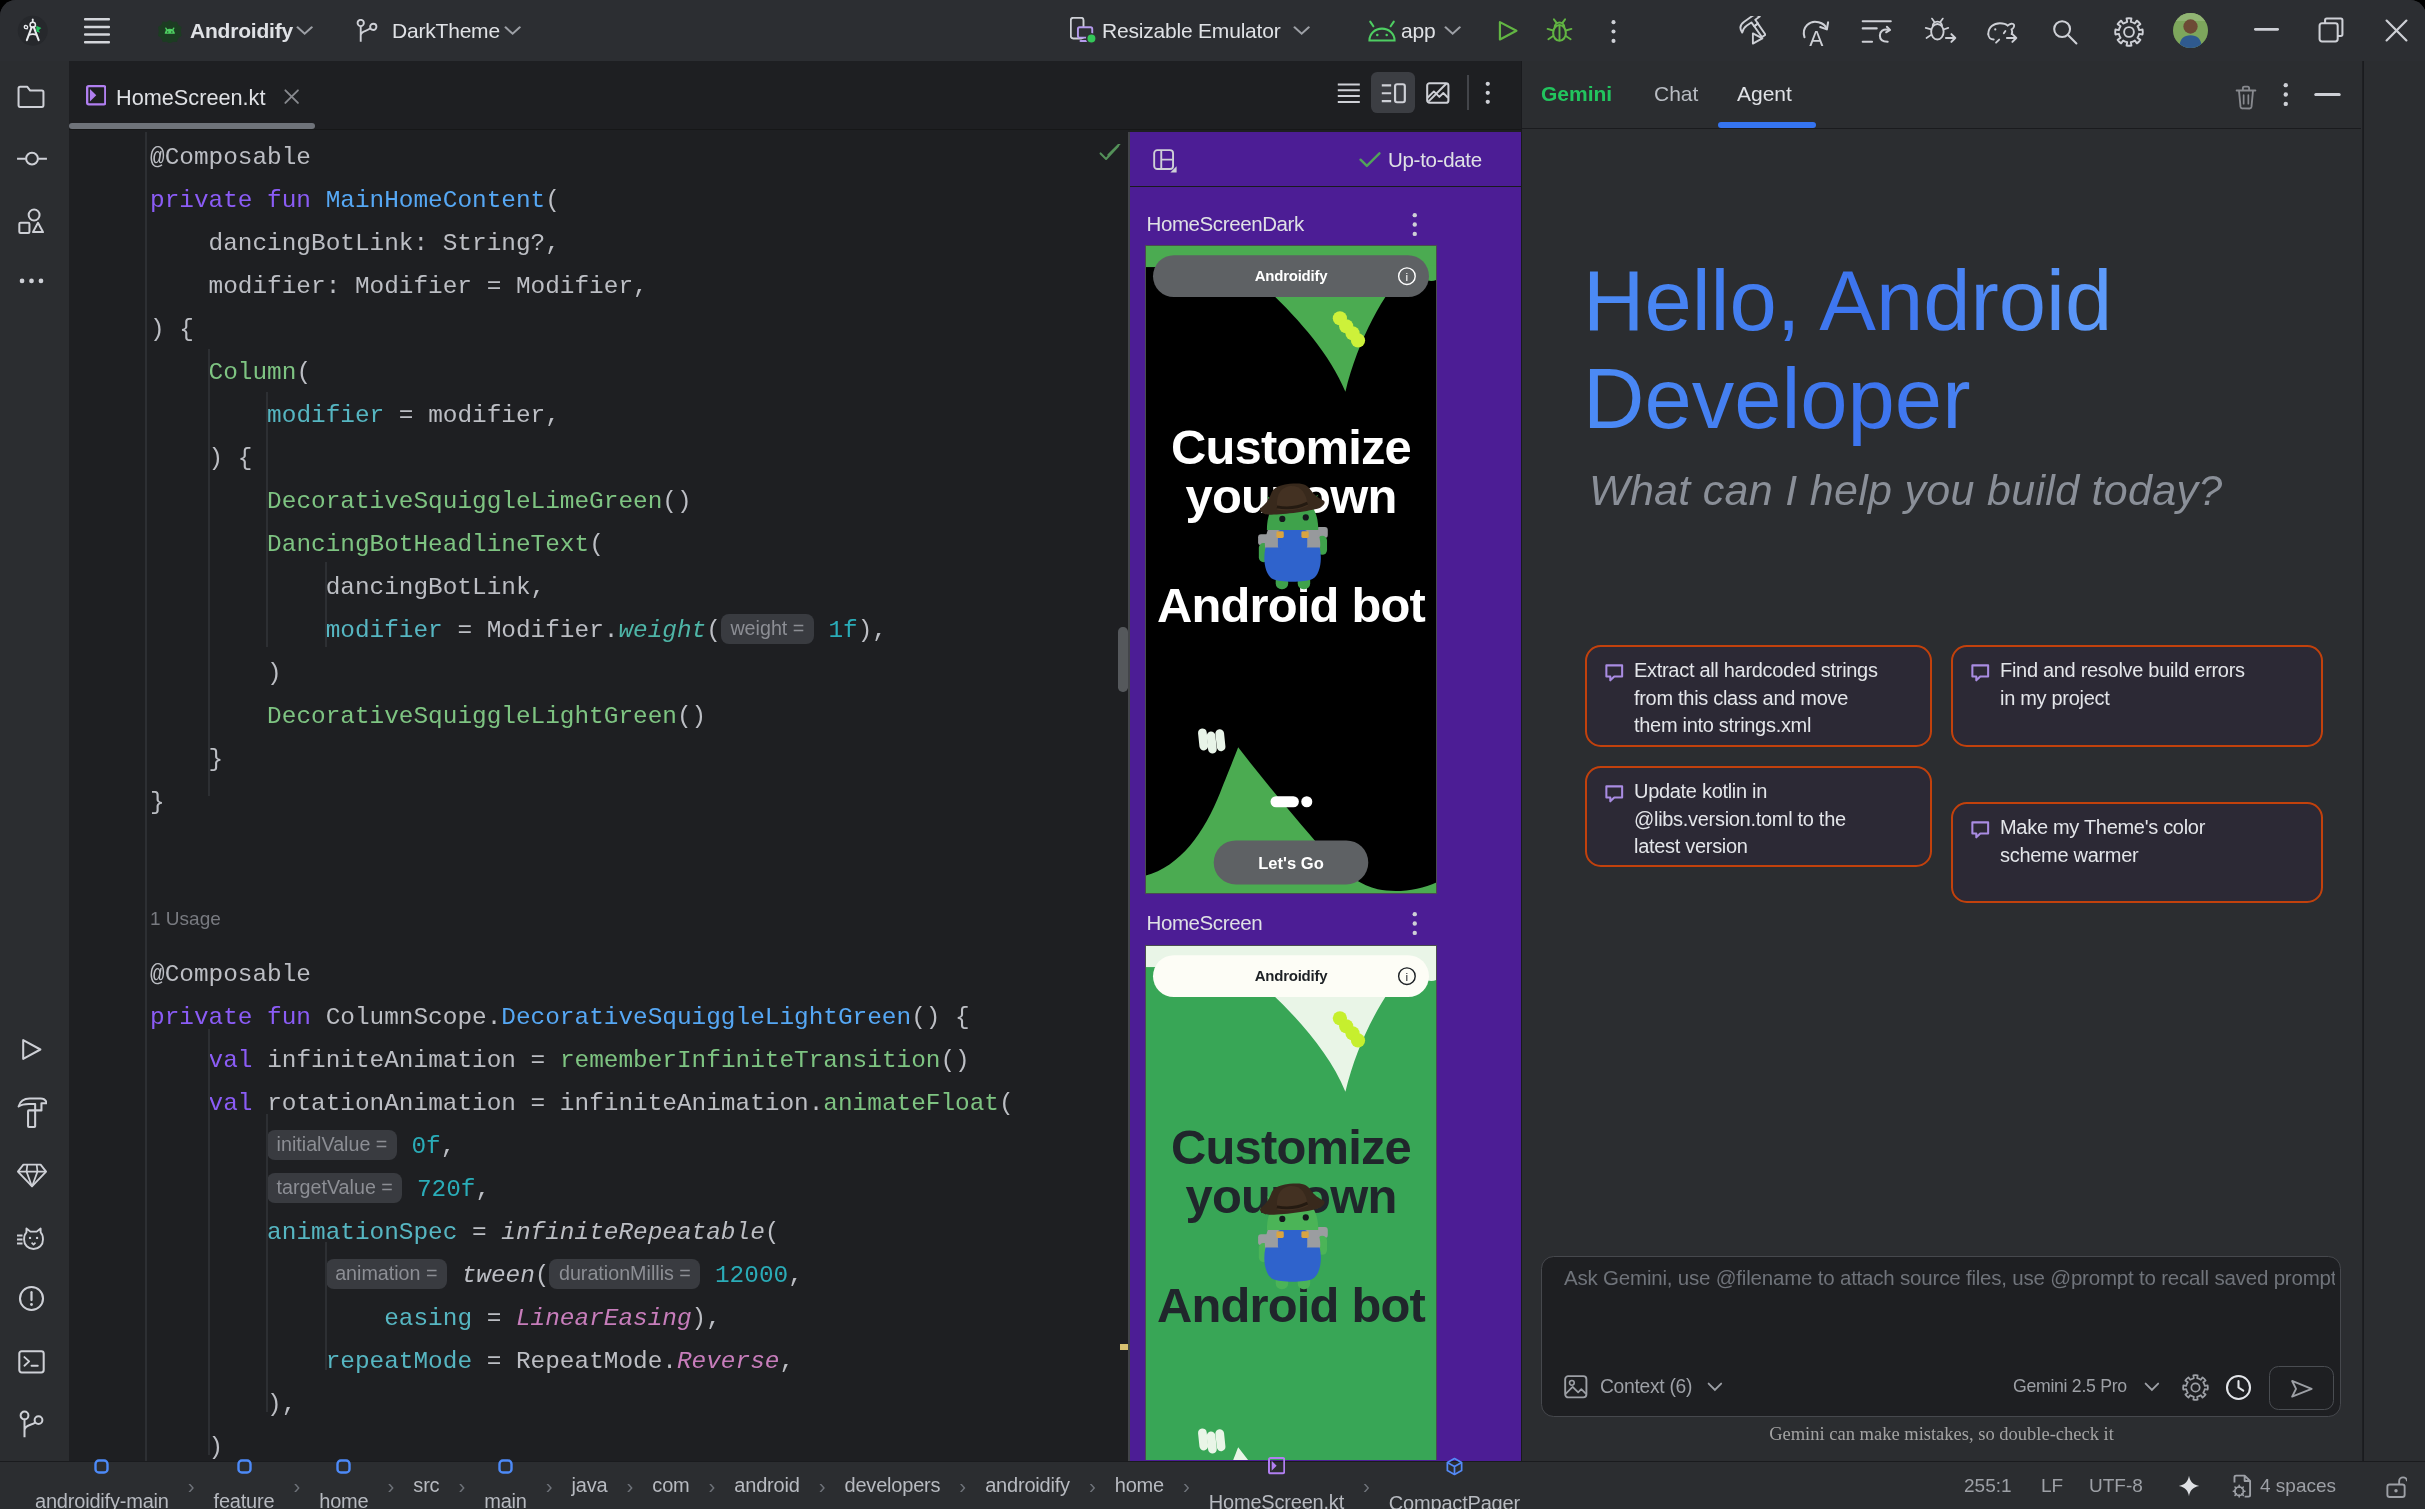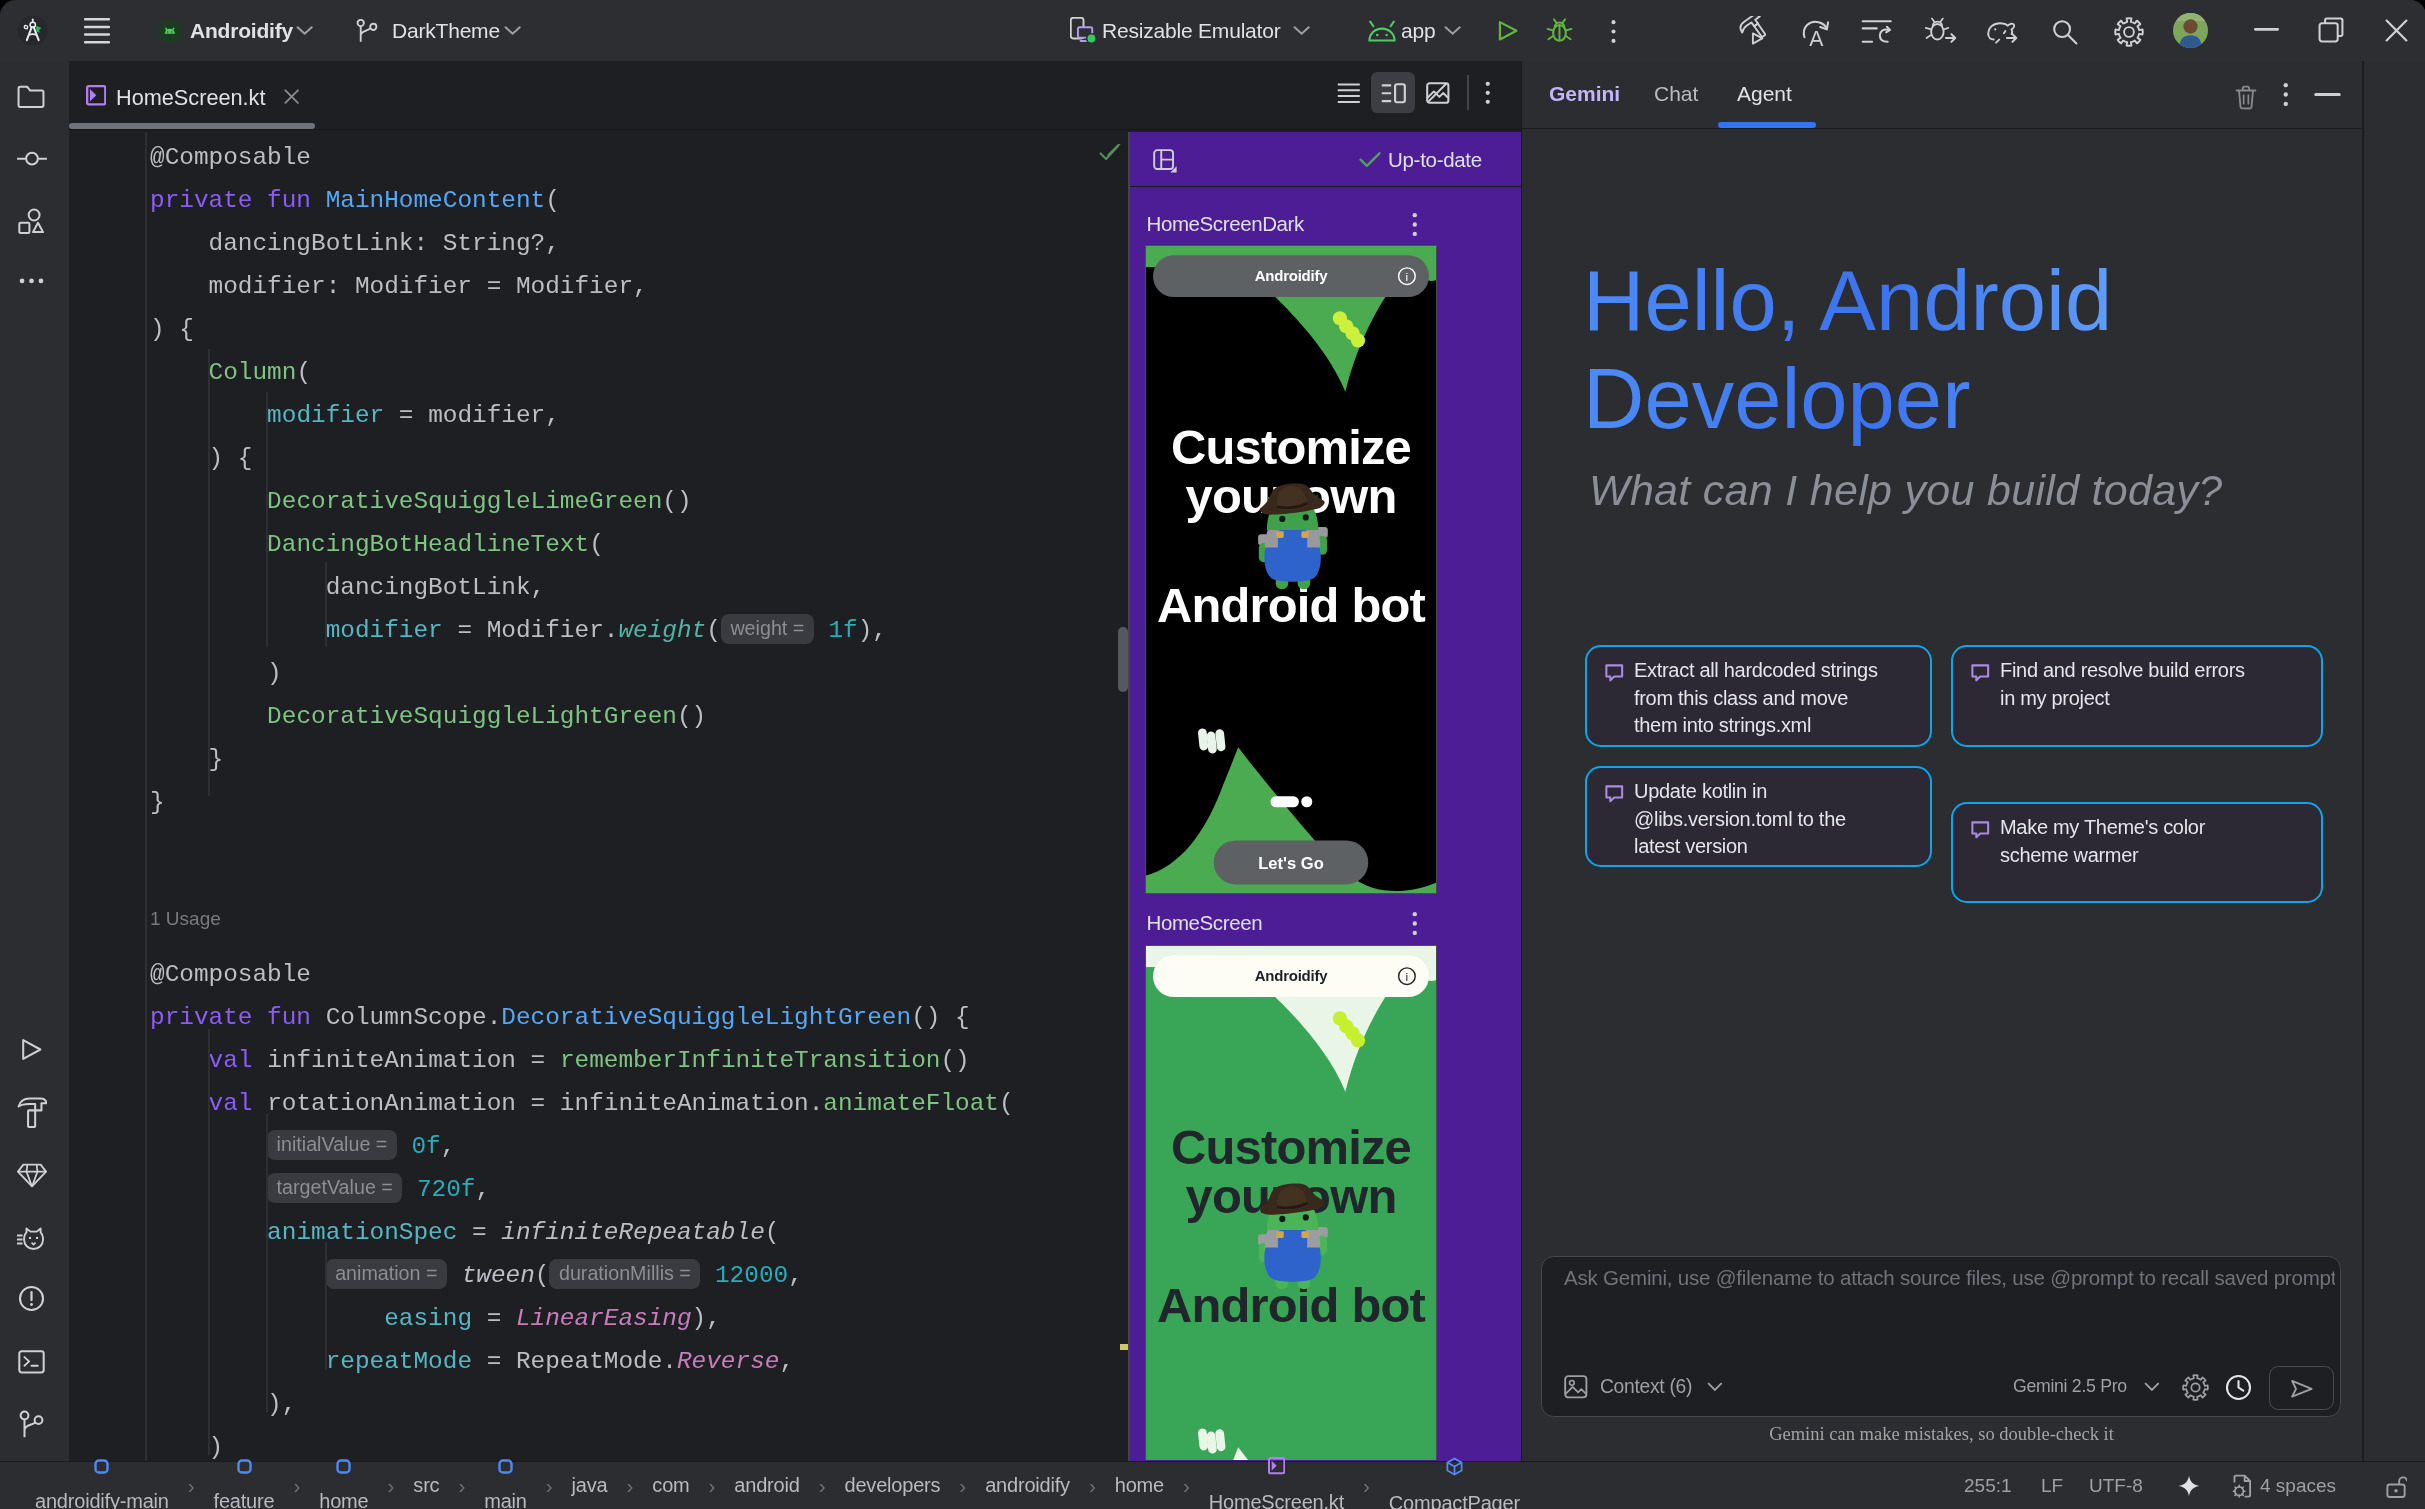--- a/index.html
+++ b/index.html
@@ -40,21 +40,21 @@
 #gemhead { position:absolute; left:0; top:0; width:839px; height:68px; border-bottom:1.6px solid #1a1b1e; }
 
 #statusbar { left:0; top:1461px; width:2426px; height:49px; background:#2b2d30; border-top:1.6px solid #1a1b1e; font-size:19px; color:#b2b5bc; }
 .crumb { position:absolute; top:0; height:47px; line-height:47px; white-space:nowrap; }
 svg { display:block; }
 .icon { position:absolute; }
 .ext { color:#4eb5a7; font-style:italic; }
 .hello { font-size:85px; letter-spacing:2.4px; line-height:98px; font-weight:normal; letter-spacing:0px;
   background:linear-gradient(90deg,#4c8bf5 0%,#3c73ee 55%,#5f9cfa 100%);
   -webkit-background-clip:text; background-clip:text; color:transparent; }
-.card { position:absolute; border:2px solid #0ea5e9; border-radius:15.8px; background:#2c2935; }
+.card { position:absolute; border:2px solid #c2410c; border-radius:15.8px; background:#2c2935; }
 .cicon { position:absolute; left:17.3px; top:15.8px; width:20.5px; height:20.5px; }
 .ctext { position:absolute; left:47px; top:10.2px; width:calc(100% - 55px); font-size:20px; letter-spacing:-0.3px; line-height:27.6px; color:#e3e5e9; }
 .sep { color:#6f737a; font-size:20.5px; }
 .bc { color:#b7bac0; font-size:20px; letter-spacing:-0.2px; white-space:nowrap; }
 .bcg { display:flex; align-items:center; gap:16px;flex-direction:column; }
 
 </style>
 </head>
 <body>
 <div id="win">
@@ -514,21 +514,21 @@
           <rect x="79" y="617" width="11" height="28" rx="5.5" transform="rotate(-6 84 631)"></rect>
           <rect x="90" y="614" width="11" height="28" rx="5.5" transform="rotate(-6 95 628)"></rect>
         </g>
         <path d="M0,800 C45,788 75,745 95,695 C106,667 113,650 118,637 C155,685 200,738 235,778 C255,800 275,812 295,817 C320,822 348,818 370,808 L370,823 L0,823 Z" fill="#e9f5e7"></path>
       </svg>
       <div class="abs" style="left:0;top:0;width:292px;height:515px;border:0.8px solid #4a4d50;border-bottom:none;"></div>
     </div>
   </div>
   <div id="gemini" class="abs">
     <div id="gemhead">
-      <div class="abs" style="left:19px;top:0;height:66px;line-height:66px;font-size:21px;font-weight:bold;color:#c4b5fd;margin-left:8px;">Gemini</div>
+      <div class="abs" style="left:19px;top:0;height:66px;line-height:66px;font-size:21px;font-weight:bold;color:#22c55e;">Gemini</div>
       <div class="abs" style="left:132px;top:0;height:66px;line-height:66px;font-size:21px;color:#b8bcc2;">Chat</div>
       <div class="abs" style="left:215px;top:0;height:66px;line-height:66px;font-size:21px;color:#dfe1e5;">Agent</div>
       <div class="abs" style="left:196px;top:61px;width:98px;height:5.5px;border-radius:3.2px;background:#3574f0;"></div>
       <svg class="icon" style="left:713px;top:23.6px" width="22" height="25" viewBox="0 0 28 32">
         <path d="M2 7 L26 7 M10 7 L10 4 A2 2 0 0 1 12 2 L16 2 A2 2 0 0 1 18 4 L18 7 M5 7 L7 28 A2.5 2.5 0 0 0 9.5 30 L18.5 30 A2.5 2.5 0 0 0 21 28 L23 7" stroke="#87898e" stroke-width="2.4" fill="none" stroke-linecap="round"></path>
         <path d="M11 13 L11 24 M17 13 L17 24" stroke="#87898e" stroke-width="2.2" stroke-linecap="round"></path>
       </svg>
       <svg class="icon" style="left:759px;top:21px" width="9.5" height="25" viewBox="0 0 12 32">
         <circle cx="6" cy="4" r="2.8" fill="#ced0d6"></circle>
           <circle cx="6" cy="16" r="2.8" fill="#ced0d6"></circle>

